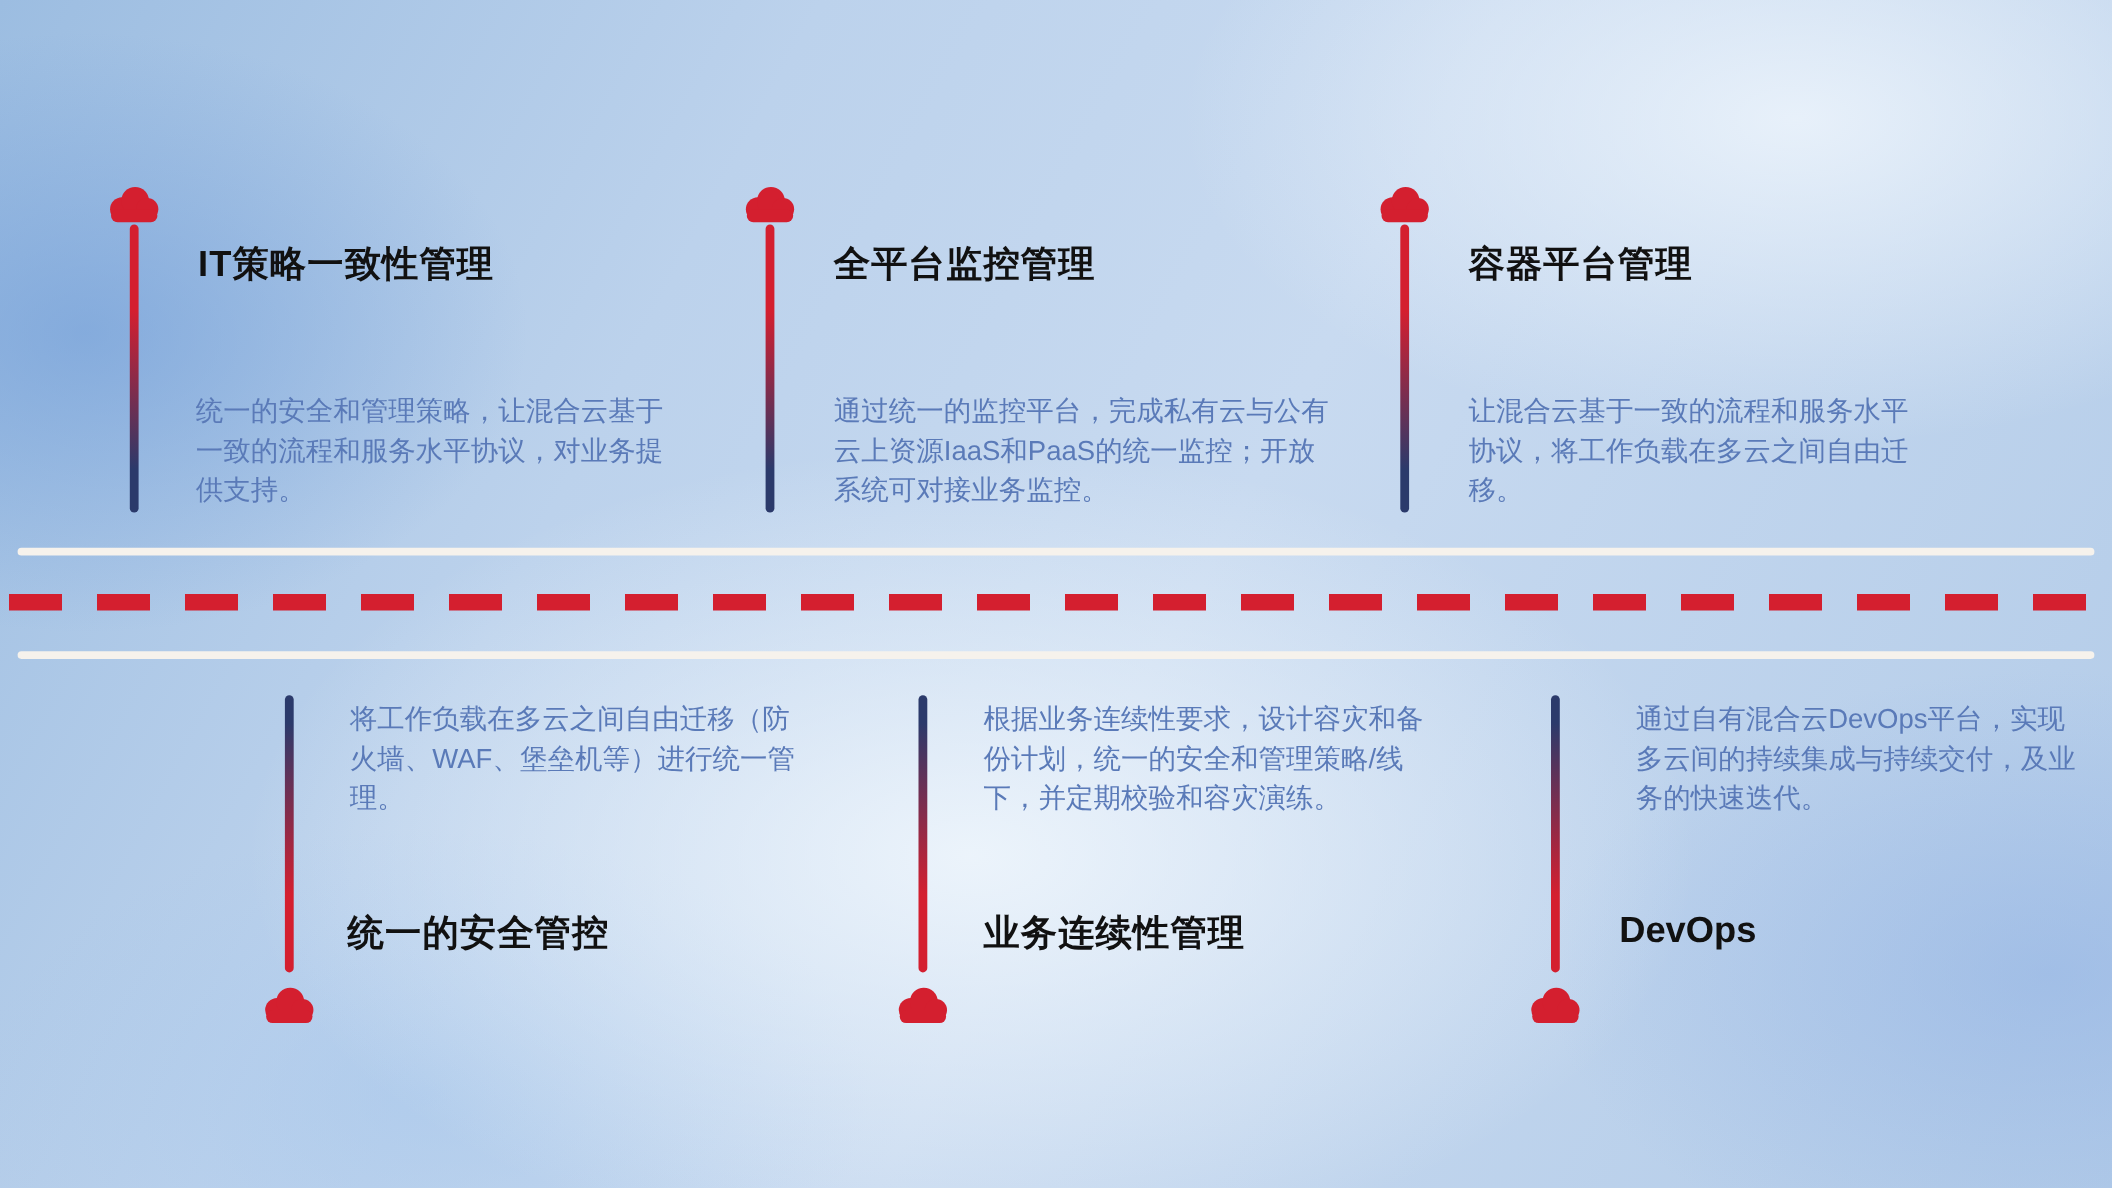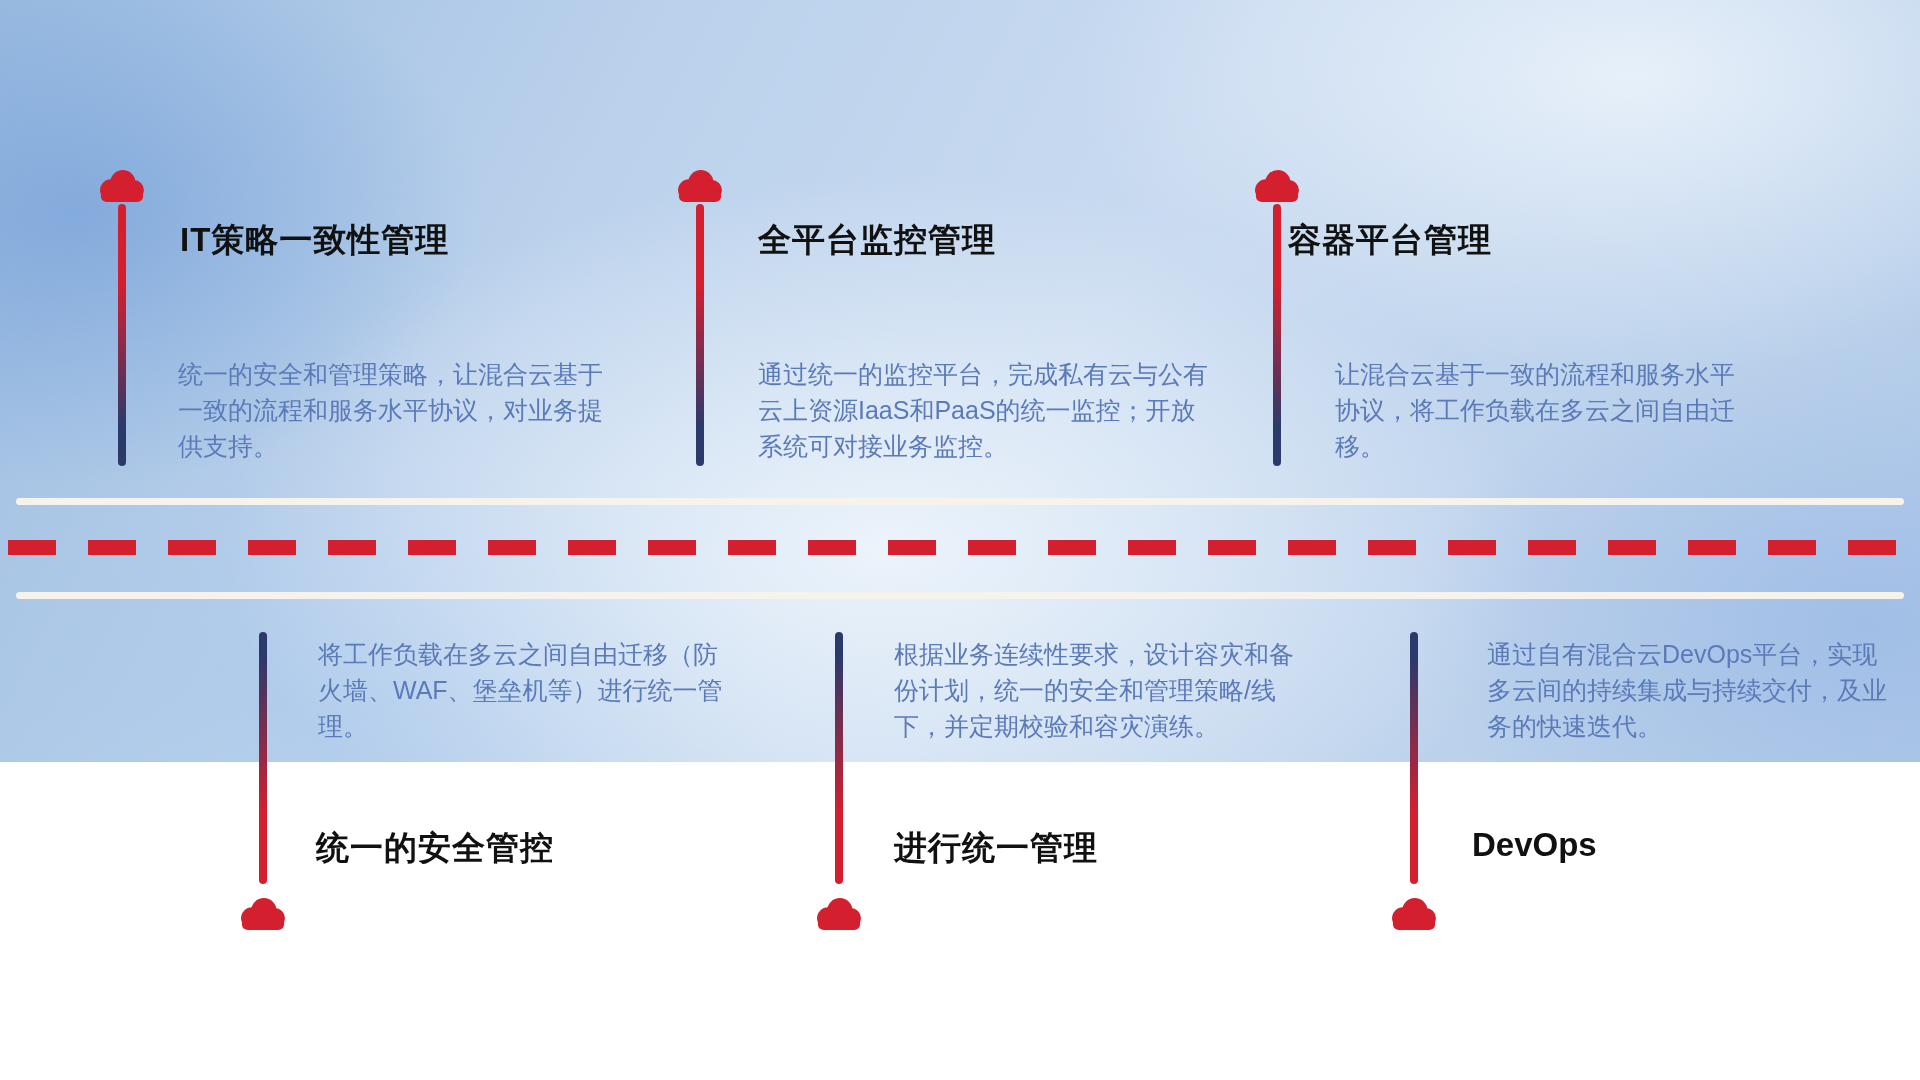--- a/index.html
+++ b/index.html
@@ -8,21 +8,21 @@
   }
   body {
     width: 1920px;
     height: 1080px;
     overflow: hidden;
     font-family: "Liberation Sans", "DejaVu Sans", sans-serif;
   }
   .canvas {
     position: relative;
     width: 1920px;
-    height: 762px;
+    height: 1080px;
     background:
       radial-gradient(900px 480px at 85% 10%, rgba(238,245,252,0.85), rgba(238,245,252,0) 62%),
       radial-gradient(1100px 620px at 46% 72%, rgba(242,248,253,0.85), rgba(242,248,253,0) 60%),
       radial-gradient(620px 420px at 4% 28%, rgba(110,155,215,0.60), rgba(110,155,215,0) 65%),
       radial-gradient(760px 460px at 97% 82%, rgba(145,178,228,0.55), rgba(145,178,228,0) 60%),
       radial-gradient(680px 400px at 20% 92%, rgba(160,195,235,0.45), rgba(160,195,235,0) 60%),
       linear-gradient(118deg, #9cbde1 0%, #bcd2ec 30%, #c8daf0 55%, #b2cbe8 100%);
   }
 
   
@@ -88,21 +88,21 @@
   .t3-cloud  { left: 1250px; }
 
   .t-stem    { top: 204px; height: 262px; }
   .t1-stem   { left: 118px; }
   .t2-stem   { left: 696px; }
   .t3-stem   { left: 1273px; }
 
   .t-title   { top: 218px; }
   .t1-title  { left: 180px; }
   .t2-title  { left: 758px; }
-  .t3-title  { left: 1288px; font-family: Liberation Mono, monospace; }
+  .t3-title  { left: 1335px; font-family: Liberation Mono, monospace; }
 
   .t-desc    { top: 356px; }
   .t1-desc   { left: 178px; width: 428px; }
   .t2-desc   { left: 758px; width: 456px; }
   .t3-desc   { left: 1335px; width: 424px; }
 
   
   .b-stem    { top: 632px; height: 252px; }
   .b1-stem   { left: 259px; }
   .b2-stem   { left: 835px; }
@@ -183,21 +183,21 @@
   <div class="stem up-fade b-stem b2-stem"></div>
   <span class="cloud-icon b-cloud b2-cloud">
     <svg viewBox="0 0 64 46" width="54" height="40" aria-hidden="true">
       <circle cx="19" cy="28" r="13"></circle>
         <circle cx="33" cy="19" r="15"></circle>
         <circle cx="46" cy="28" r="12"></circle>
       <rect x="7" y="28" width="50" height="14" rx="7"></rect>
     </svg>
   </span>
   <p class="item-desc b-desc b2-desc">根据业务连续性要求，设计容灾和备份计划，统一的安全和管理策略/线下，并定期校验和容灾演练。</p>
-  <h2 class="item-title b-title b2-title">进行统一管理</h2>
+  <h2 class="item-title b-title b2-title">业务连续性管理</h2>
 
   <div class="stem up-fade b-stem b3-stem"></div>
   <span class="cloud-icon b-cloud b3-cloud">
     <svg viewBox="0 0 64 46" width="54" height="40" aria-hidden="true">
       <circle cx="19" cy="28" r="13"></circle>
         <circle cx="33" cy="19" r="15"></circle>
         <circle cx="46" cy="28" r="12"></circle>
       <rect x="7" y="28" width="50" height="14" rx="7"></rect>
     </svg>
   </span>

